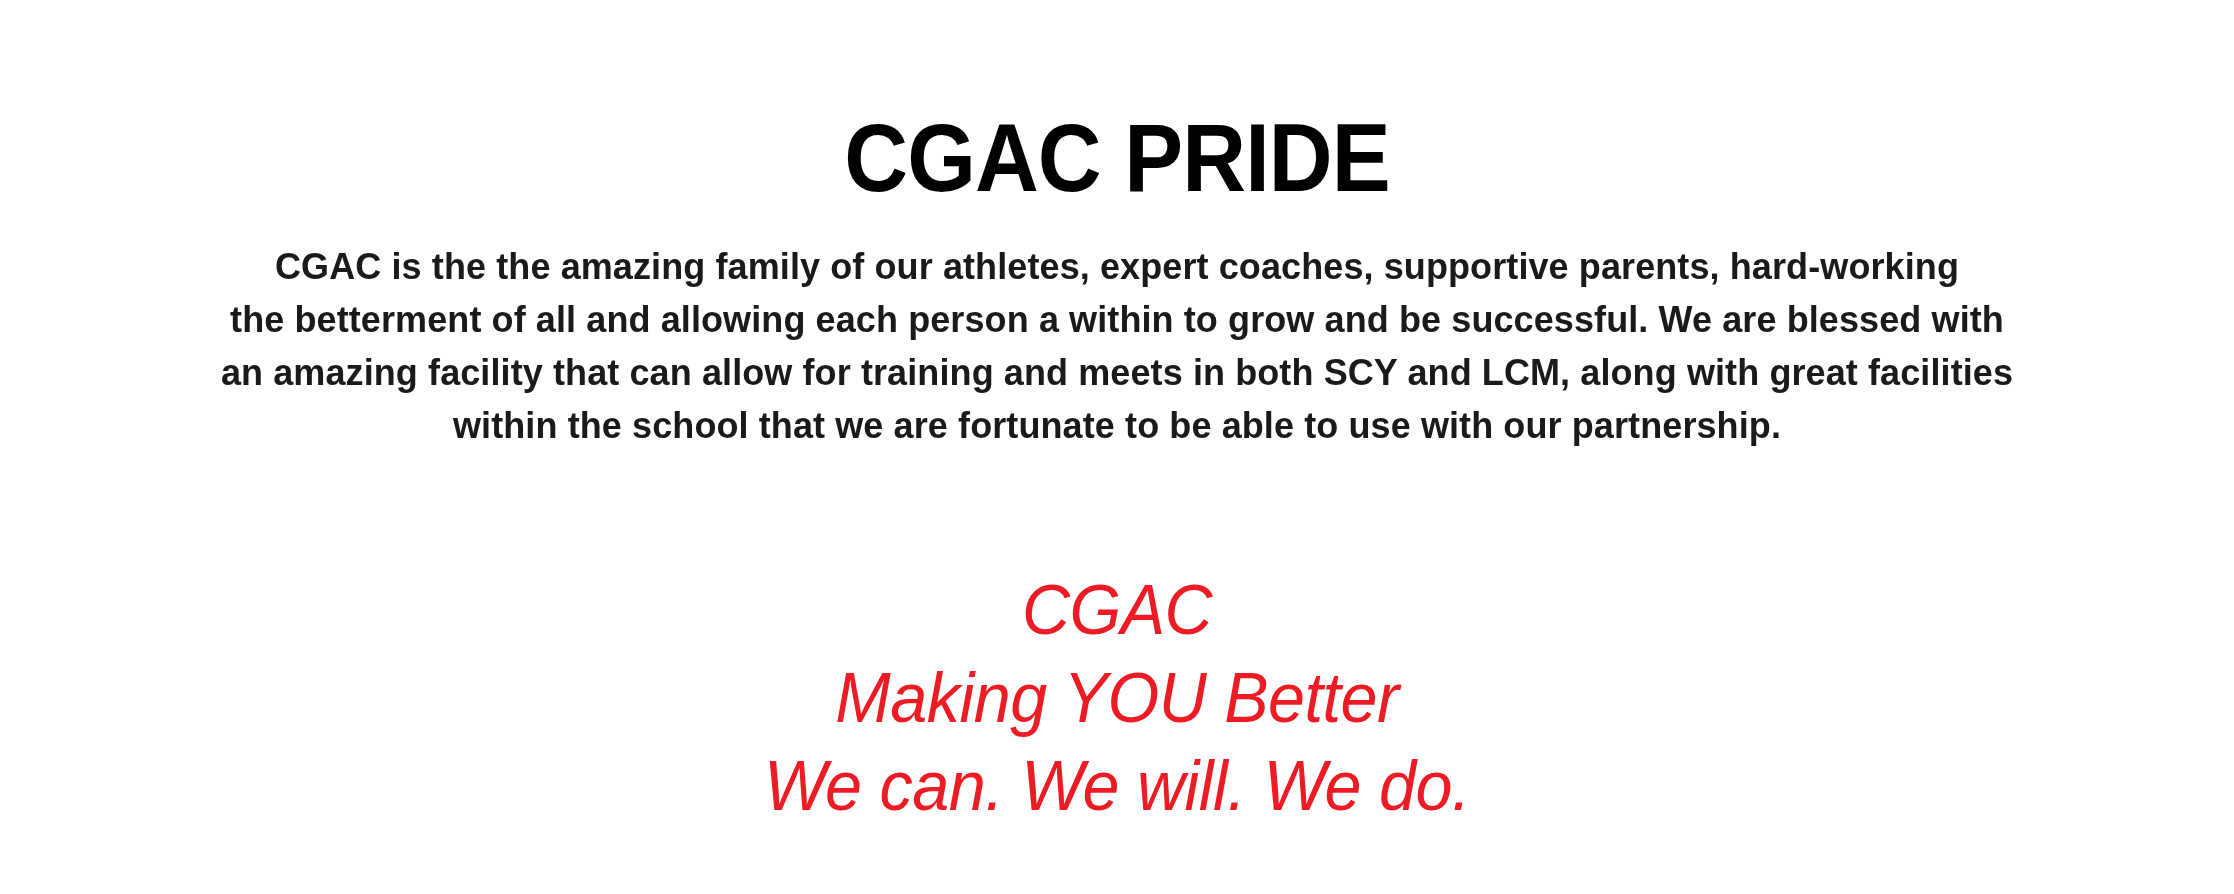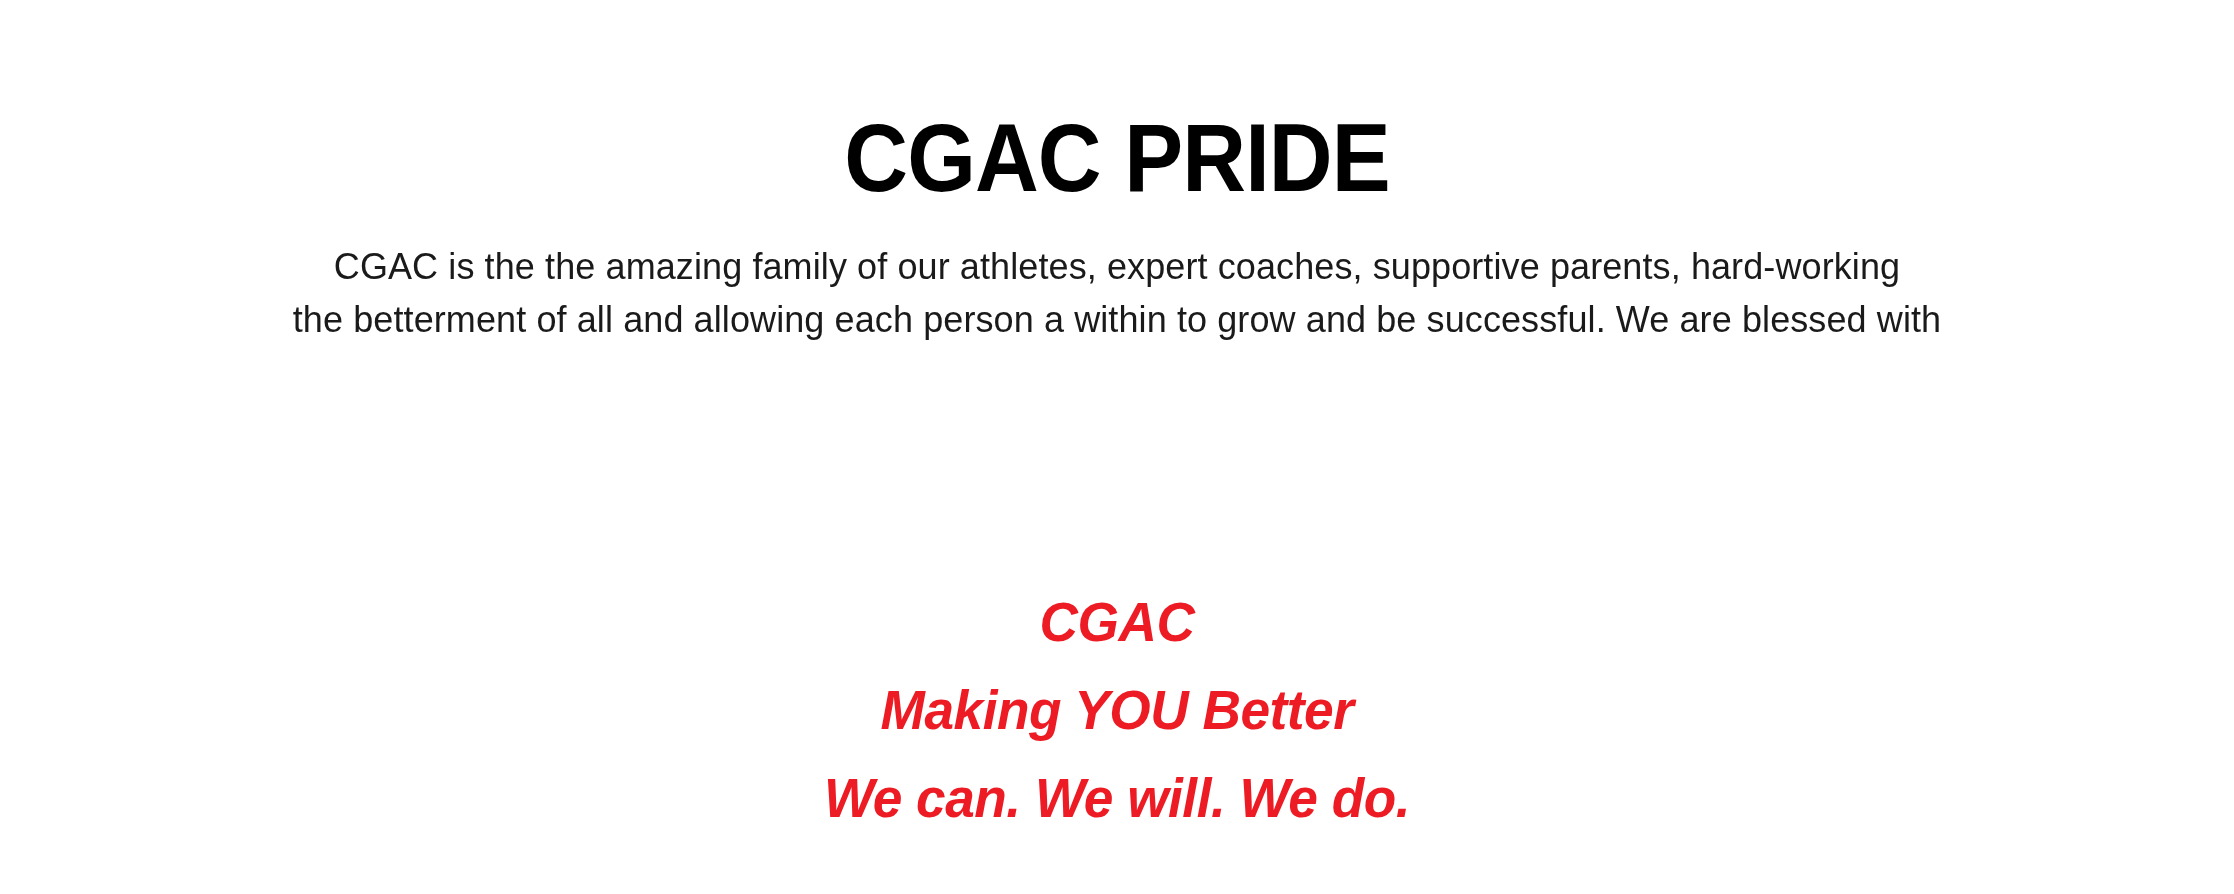--- a/index.html
+++ b/index.html
@@ -43,59 +43,61 @@
   
   .pride-body {
     position: absolute;
     top: 240px;
     left: 0;
     width: 2234px;
     text-align: center;
     color: #1a1a1a;
     font-family: "Liberation Sans", "DejaVu Sans", sans-serif;
     font-size: 36px;
-    font-weight: 400;
+    font-weight: 700;
     line-height: 53px;
     letter-spacing: 0.1px;
   }
   .pride-body .bodyline {
     display: block;
     white-space: nowrap;
   }
 
   
   .pride-tagline {
     position: absolute;
-    top: 578px;
+    top: 566px;
     left: 0;
     width: 2234px;
     text-align: center;
     font-family: "Liberation Sans", "DejaVu Sans", sans-serif;
-    font-weight: 700;
+    font-weight: 400;
     font-style: italic;
-    font-size: 56px;
+    font-size: 70px;
     line-height: 88px;
     letter-spacing: -0.5px;
   }
   .pride-tagline .tagline-line {
     display: block;
     white-space: nowrap;
     transform: scaleX(0.95);
   }
 </style>
 </head>
 <body>
 
 <div class="page" style="background: rgb(255, 255, 255);">
 
   <h1 class="pride-heading" style="color: rgb(0, 0, 0);">CGAC PRIDE</h1>
 
   <div class="pride-body" style="color: rgb(26, 26, 26);">
     <span class="bodyline">CGAC is the the amazing family of our athletes, expert coaches, supportive parents, hard-working</span>
     <span class="bodyline">the betterment of all and allowing each person a within to grow and be successful. We are blessed with</span>
+    <span class="bodyline">an amazing facility that can allow for training and meets in both SCY and LCM, along with great facilities</span>
+    <span class="bodyline">within the school that we are fortunate to be able to use with our partnership.</span>
   </div>
 
   <div class="pride-tagline" style="color: rgb(237, 28, 36);">
     <span class="tagline-line">CGAC</span>
     <span class="tagline-line">Making YOU Better</span>
     <span class="tagline-line">We can. We will. We do.</span>
   </div>
 
 </div>
 

